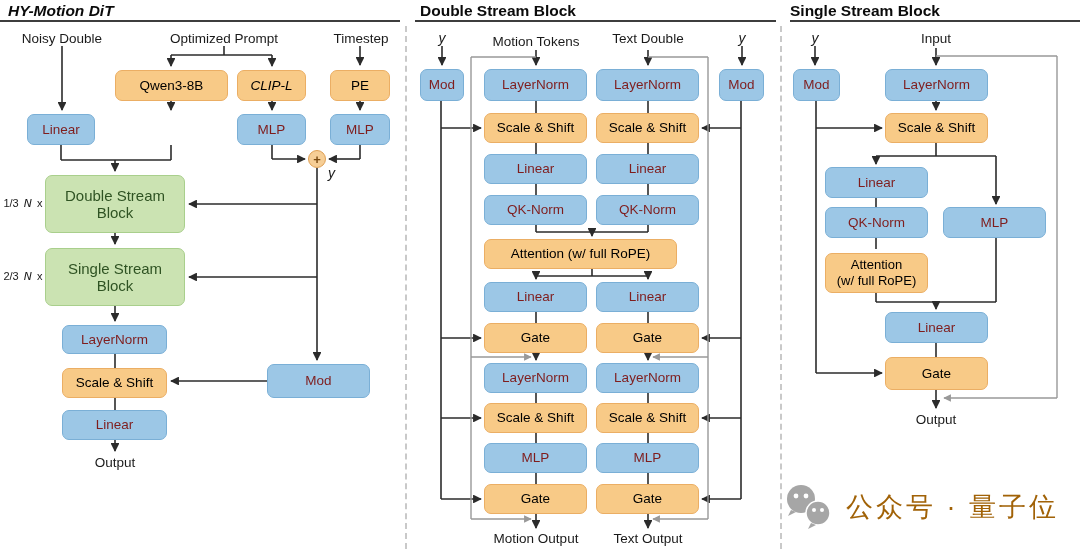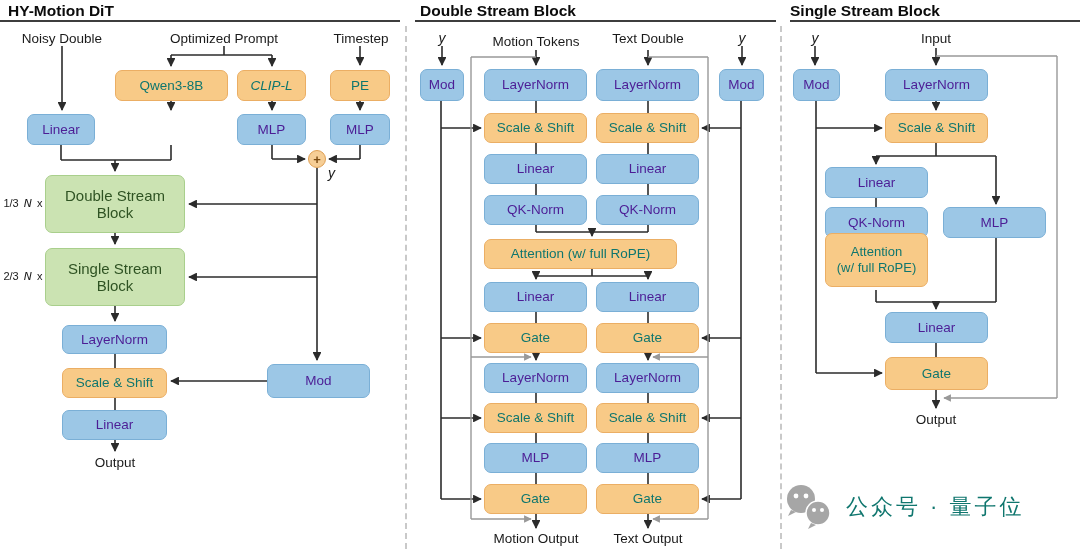--- a/index.html
+++ b/index.html
@@ -6,31 +6,31 @@
   #canvas{position:relative;width:1080px;height:549px;background:#ffffff;overflow:hidden;
           font-family:"Liberation Sans",sans-serif;color:#1a1a1a;}
   #wires{position:absolute;left:0;top:0;width:1080px;height:549px;z-index:1;}
   .title{position:absolute;z-index:3;font-size:15.5px;font-weight:bold;color:#0b0b0b;white-space:nowrap;}
   .hr{position:absolute;z-index:3;height:2px;background:#3d3d3d;}
   .dash{position:absolute;z-index:0;width:0;border-left:2px dashed #c9c9c9;}
   .lbl{position:absolute;z-index:3;font-size:13.5px;color:#1a1a1a;text-align:center;white-space:nowrap;}
   .ylab{font-style:italic;font-size:14px;}
   .box{position:absolute;z-index:2;display:flex;align-items:center;justify-content:center;
        box-sizing:border-box;border-radius:7px;font-size:13.5px;text-align:center;line-height:1.15;}
-  .blue{background:#9CC7E6;border:1.5px solid #7AAFD6;color:#4c1d95;}
-  .orange{background:#F8CA87;border:1.5px solid #EBAE64;color:#0f766e;}
+  .blue{background:#9CC7E6;border:1.5px solid #7AAFD6;color:#7f1d1d;}
+  .orange{background:#F8CA87;border:1.5px solid #EBAE64;color:#000000;}
   .green{background:#CBE3B2;border:1.5px solid #A9CF8C;color:#2F5323;font-size:15px;}
   .mult{position:absolute;z-index:3;font-size:11px;text-align:center;width:42px;white-space:nowrap;}
   .mult i{font-family:"DejaVu Sans",sans-serif;margin:0 2px;}
   .sum{position:absolute;z-index:2;width:18px;height:18px;border-radius:50%;background:#F6CE96;
        border:1.5px solid #DFA054;box-sizing:border-box;display:flex;align-items:center;justify-content:center;
        font-size:13px;font-weight:bold;color:#7A4A12;}
   .attn2{flex-direction:column;font-size:13px;line-height:1.25;}
   .wm{position:absolute;z-index:4;left:782px;top:483px;display:flex;align-items:center;gap:10px;}
-  .wm-text{font-size:22px;color:#0f766e;letter-spacing:3px;white-space:nowrap;}
+  .wm-text{font-size:27px;color:#a16207;letter-spacing:3px;white-space:nowrap;}
 </style>
 </head>
 <body>
 
 <div id="canvas">
 
   <svg id="wires" viewBox="0 0 1080 549">
     <defs>
       <marker id="ab" viewBox="0 0 10 10" refX="9" refY="5" markerWidth="5.5" markerHeight="5.5" orient="auto-start-reverse">
         <path d="M0,0 L10,5 L0,10 z" fill="#2b2b2b"></path>
@@ -139,21 +139,21 @@
       <path d="M708,519 H653" marker-end="url(#ag)"></path>
       <path d="M936,56 H1057"></path>
         <path d="M1057,56 V398"></path>
       <path d="M1057,398 H944" marker-end="url(#ag)"></path>
     </g>
   </svg>
 
   <div class="dash" style="left:405px;top:26px;height:523px;"></div>
   <div class="dash" style="left:780px;top:26px;height:523px;"></div>
 
-  <div class="title" style="left:8px;top:2px;">HY-Motion DiT</div>
+  <div class="title" style="left:8px;top:2px;font-style:italic;">HY-Motion DiT</div>
   <div class="hr" style="left:0px;top:20px;width:400px;"></div>
 
   <div class="lbl" style="left:12px;top:31px;width:100px;">Noisy Double</div>
   <div class="lbl" style="left:154px;top:31px;width:140px;">Optimized Prompt</div>
   <div class="lbl" style="left:311px;top:31px;width:100px;">Timestep</div>
 
   <div class="box orange" style="left:115px;top:70px;width:113px;height:31px;">Qwen3-8B</div>
   <div class="box orange" style="left:237px;top:70px;width:69px;height:31px;font-style:italic;">CLIP-L</div>
   <div class="box orange" style="left:330px;top:70px;width:60px;height:31px;">PE</div>
 
@@ -225,21 +225,21 @@
 
   <div class="lbl ylab" style="left:807px;top:30px;width:16px;">y</div>
   <div class="lbl" style="left:886px;top:31px;width:100px;">Input</div>
 
   <div class="box blue" style="left:793px;top:69px;width:47px;height:32px;">Mod</div>
   <div class="box blue" style="left:885px;top:69px;width:103px;height:32px;">LayerNorm</div>
   <div class="box orange" style="left:885px;top:113px;width:103px;height:30px;">Scale &amp; Shift</div>
   <div class="box blue" style="left:825px;top:167px;width:103px;height:31px;">Linear</div>
   <div class="box blue" style="left:825px;top:207px;width:103px;height:31px;">QK-Norm</div>
   <div class="box blue" style="left:943px;top:207px;width:103px;height:31px;">MLP</div>
-  <div class="box orange attn2" style="left:825px;top:233px;width:103px;height:54px;">
+  <div class="box orange attn2" style="left:825px;top:253px;width:103px;height:40px;">
     <span>Attention</span>
     <span>(w/ full RoPE)</span>
   </div>
   <div class="box blue" style="left:885px;top:312px;width:103px;height:31px;">Linear</div>
   <div class="box orange" style="left:885px;top:357px;width:103px;height:33px;">Gate</div>
   <div class="lbl" style="left:886px;top:412px;width:100px;">Output</div>
 
   <div class="wm">
     <svg width="54" height="48" viewBox="0 0 54 48">
       <circle cx="19" cy="16" r="14" fill="#a6a6a6"></circle>

